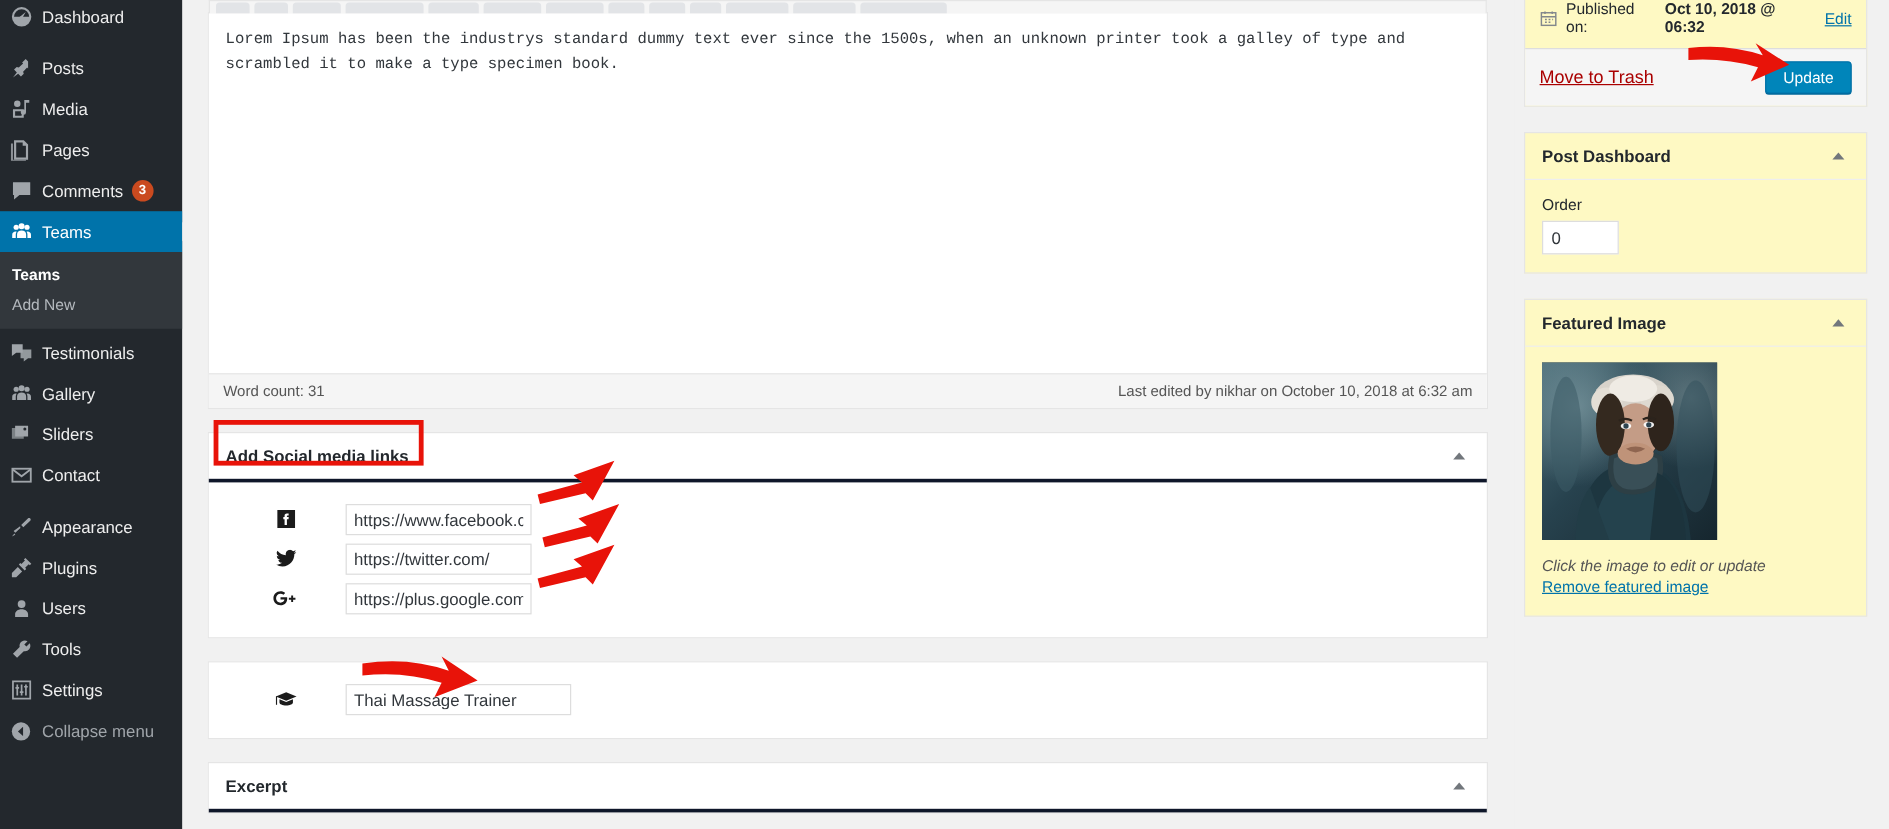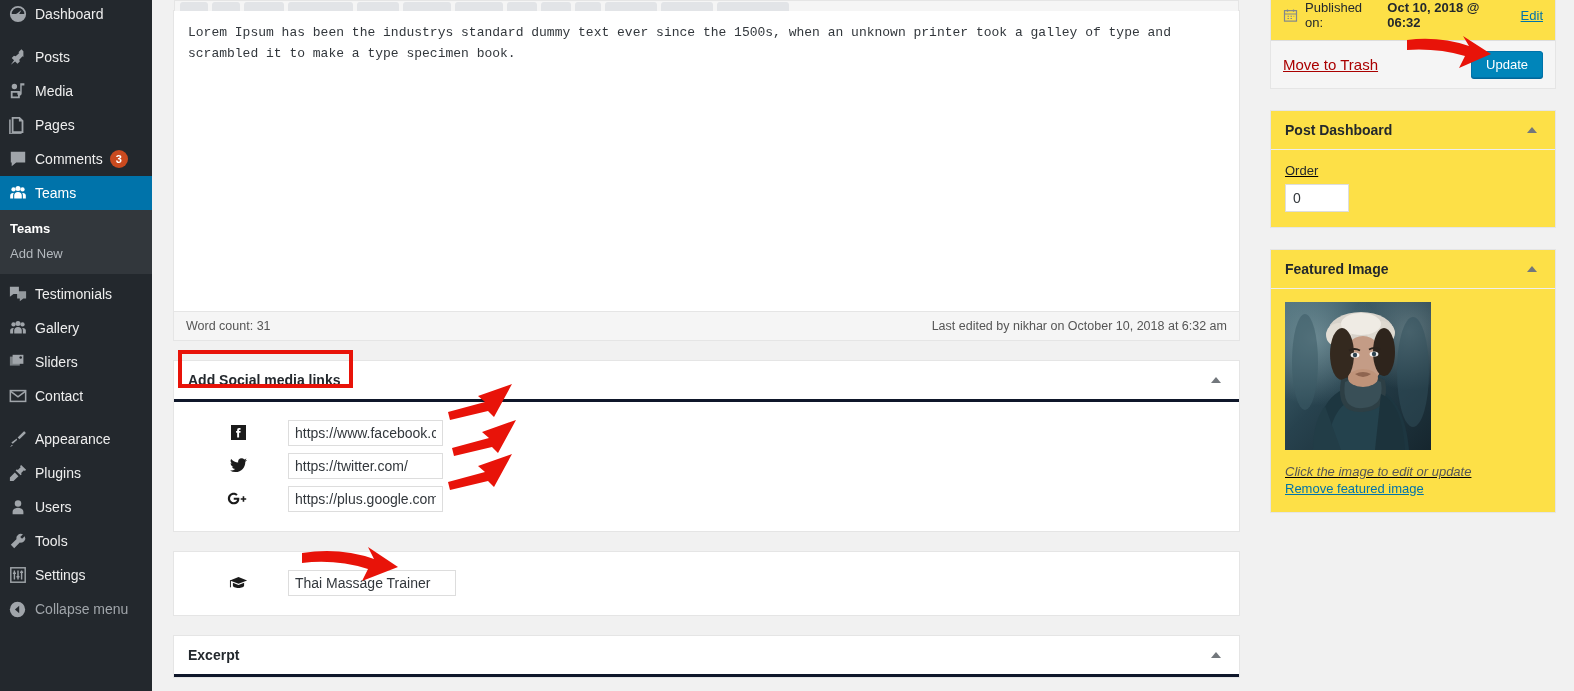--- a/index.html
+++ b/index.html
@@ -129,28 +129,28 @@
     color: #1b1b1b;
   }
   .field-input {
     width: 155px; height: 26px;
     border: 1px solid #ddd; background: #fff;
     padding: 2px 6px;
     font-family: "Liberation Sans", sans-serif;
     font-size: 14px; color: #32373c;
     outline: none;
   }
-  .field-input.wide { width: 168px; }
+  .field-input.wide { width: 188px; }
 
   
   #side {
     position: absolute; left: 1270px; top: 0;
     width: 286px; height: 691px;
   }
-  .side-box { background: #fde047; border: 1px solid #e5e5e5; }
+  .side-box { background: #fef9c3; border: 1px solid #e5e5e5; }
   .publish-box { border-top: none; }
   .publish-row {
     display: flex; align-items: center;
     padding: 0 12px 10px 12px;
     font-size: 13px; color: #23282d;
   }
   .publish-row .cal-ic { margin-right: 7px; color: #82878c; display: flex; }
   .publish-row b { font-weight: bold; }
   .edit-link { color: #0073aa; text-decoration: underline; margin-left: 5px; cursor: pointer; }
   .publish-actions {
@@ -167,21 +167,21 @@
     box-shadow: 0 1px 0 #006799;
     font-family: "Liberation Sans", sans-serif;
   }
   .side-box + .side-box { margin-top: 20px; }
   .side-header {
     display: flex; align-items: center; justify-content: space-between;
     padding: 11px 12px 11px 14px; border-bottom: 1px solid #eee;
     cursor: pointer;
   }
   .side-title { font-size: 14px; font-weight: bold; color: #23282d; }
-  .side-inner { padding: 13px 14px 15px 14px; text-decoration: underline; }
+  .side-inner { padding: 13px 14px 15px 14px; }
   .order-label { font-size: 13px; color: #23282d; margin-bottom: 6px; }
   .order-input {
     width: 64px; height: 28px; border: 1px solid #ddd;
     padding: 2px 7px; font-size: 14px; color: #32373c;
     font-family: "Liberation Sans", sans-serif; outline: none;
   }
   .feat-thumb {
     width: 146px; height: 148px;
     background: #27414d; cursor: pointer;
     position: relative; overflow: hidden;

